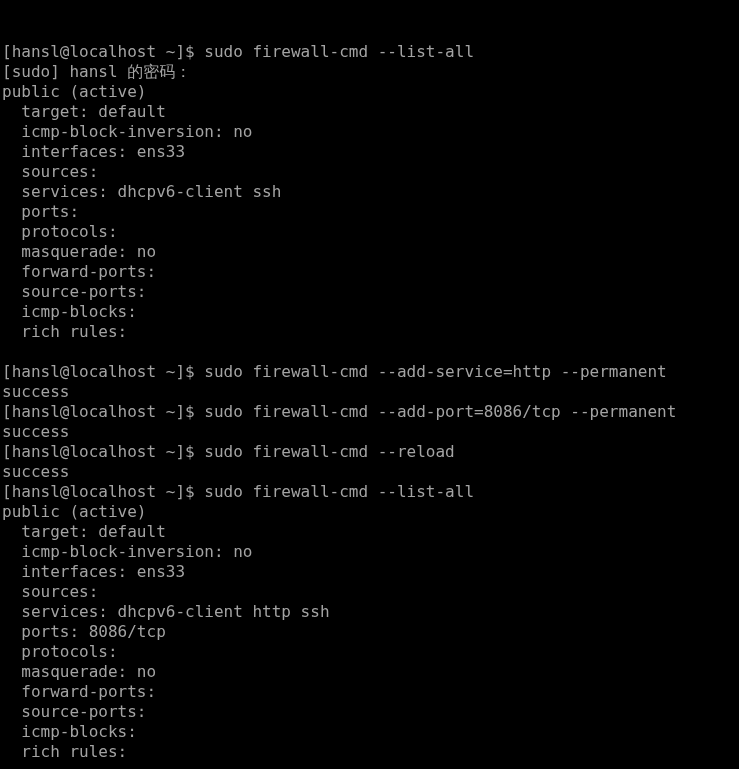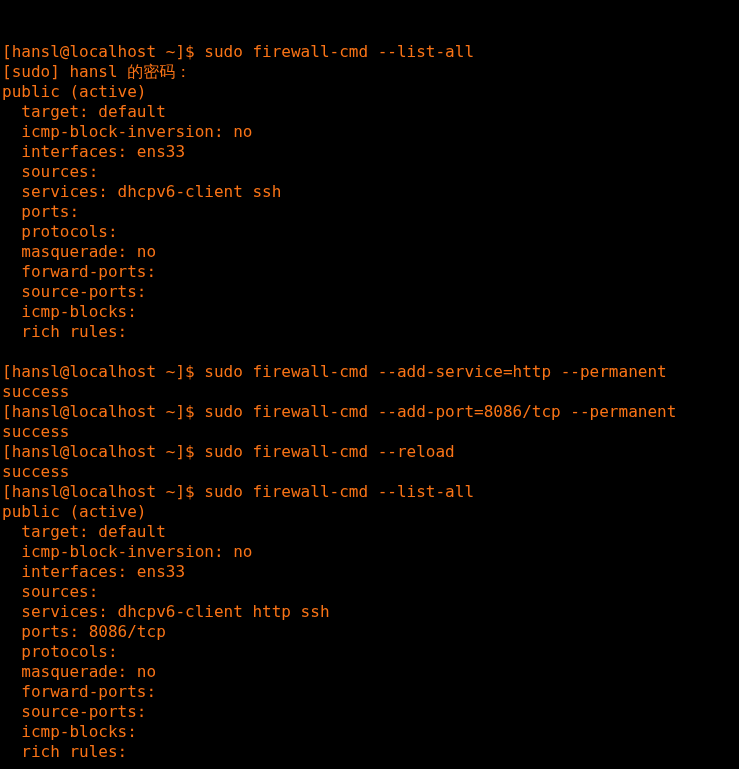--- a/index.html
+++ b/index.html
@@ -25,21 +25,21 @@
     box-sizing: border-box;
     white-space: pre;
     letter-spacing: 0px;
   }
   .line {
     height: 20px;
     line-height: 20px;
     white-space: pre;
     font-family: "DejaVu Sans Mono", "Liberation Mono", monospace;
     font-size: 16px;
-    color: #f97316;
+    color: #a3a3a3;
     min-height: 20px;
   }
   .line.blank {
     height: 20px;
   }
 </style>
 </head>
 <body>
 
 <div id="terminal">

